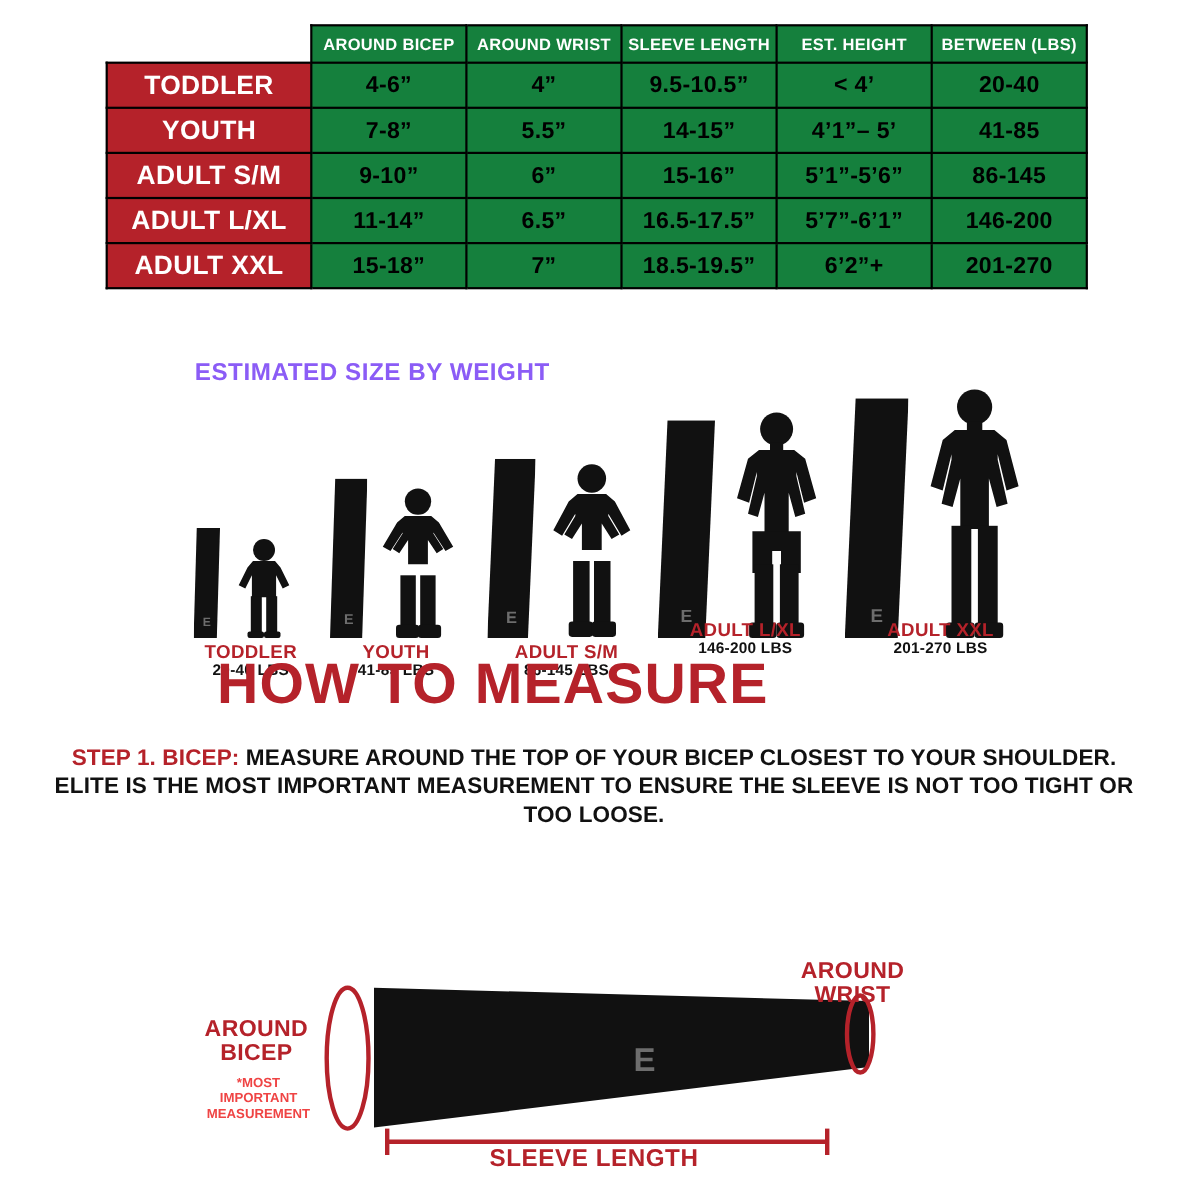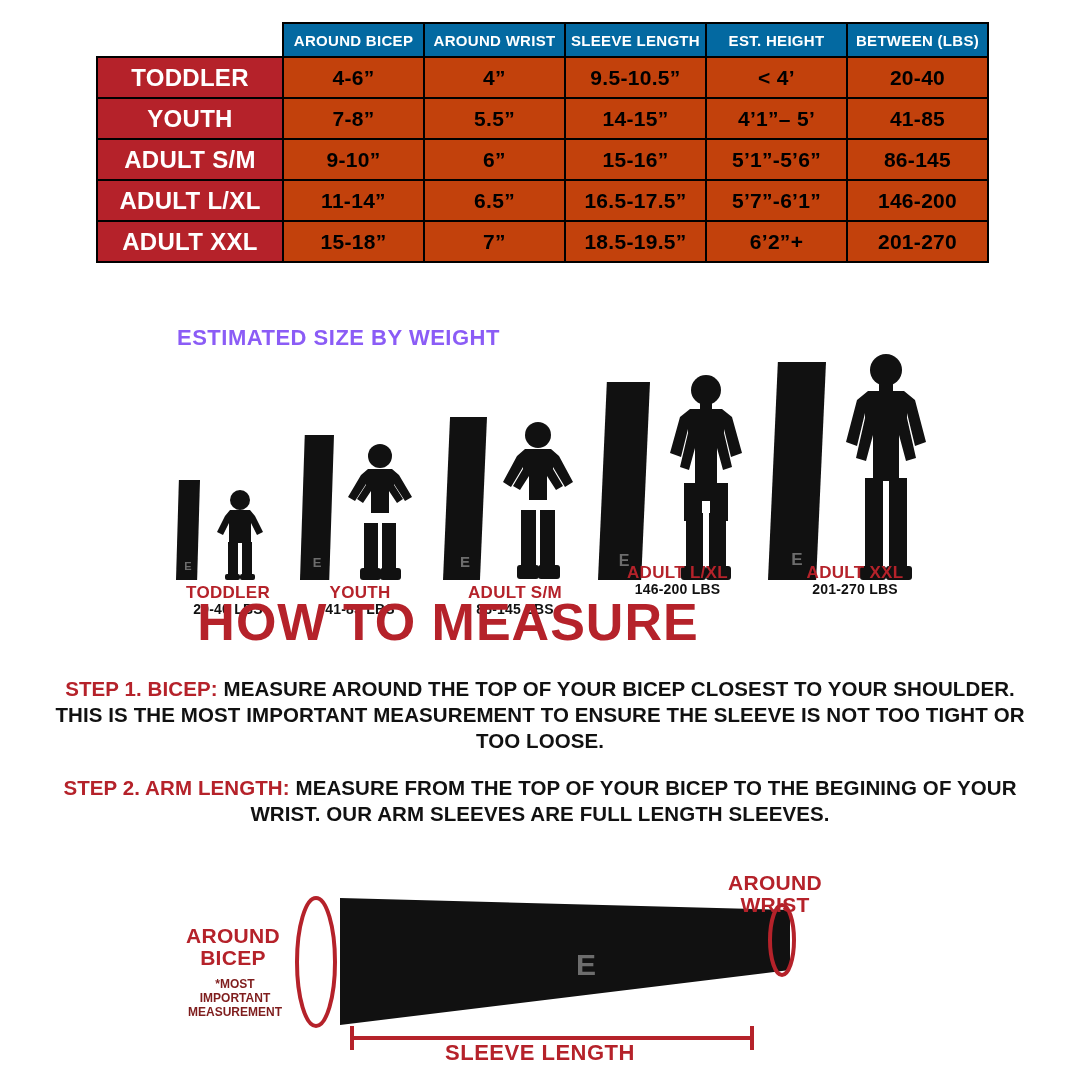--- a/index.html
+++ b/index.html
@@ -33,39 +33,39 @@
     width: 892px;
   }
   table.size-table td, table.size-table th {
     border: 2px solid #000000;
     text-align: center;
     vertical-align: middle;
     font-weight: bold;
     letter-spacing: 0.3px;
   }
   table.size-table th {
-    background: #0369a1;
+    background: #15803d;
     color: #ffffff;
     font-size: 15px;
     height: 28px;
     padding: 2px 2px;
   }
   table.size-table th.corner {
     background: #ffffff;
     border: none;
   }
   td.rowlabel {
     background: #b5222a;
     color: #ffffff;
     font-size: 24px;
     height: 37px;
     letter-spacing: 0.5px;
   }
   td.cell {
-    background: #c2410c;
+    background: #15803d;
     color: #000000;
     font-size: 21px;
     height: 37px;
   }
   col.c0 { width: 186px; }
   col.cx { width: 141px; }
 
   
   .note-box {
     position: absolute;
@@ -208,21 +208,21 @@
     line-height: 1.05;
     letter-spacing: 0.3px;
     width: 110px;
   }
   .lbl-most {
     position: absolute;
     left: 180px;
     top: 118px;
     width: 110px;
     text-align: center;
-    color: #7f1d1d;
+    color: #ef4444;
     font-weight: bold;
     font-size: 12px;
     line-height: 1.15;
   }
   .lbl-sleeve-length {
     position: absolute;
     left: 0;
     top: 180px;
     width: 1080px;
     text-align: center;
@@ -410,24 +410,21 @@
         <span class="w">201-270 LBS</span>
       </div>
     </div>
 
   </div>
 
   <div class="howto">HOW TO MEASURE</div>
 
   <div class="steps">
     <p class="step">
-      <span class="lead">STEP 1. BICEP:</span><span> MEASURE AROUND THE TOP OF YOUR BICEP CLOSEST TO YOUR SHOULDER. THIS IS THE MOST IMPORTANT MEASUREMENT TO ENSURE THE SLEEVE IS NOT TOO TIGHT OR TOO LOOSE.</span>
-    </p>
-    <p class="step">
-      <span class="lead">STEP 2. ARM LENGTH:</span><span> MEASURE FROM THE TOP OF YOUR BICEP TO THE BEGINING OF YOUR WRIST. OUR ARM SLEEVES ARE FULL LENGTH SLEEVES.</span>
+      <span class="lead">STEP 1. BICEP:</span><span> MEASURE AROUND THE TOP OF YOUR BICEP CLOSEST TO YOUR SHOULDER. ELITE IS THE MOST IMPORTANT MEASUREMENT TO ENSURE THE SLEEVE IS NOT TOO TIGHT OR TOO LOOSE.</span>
     </p>
   </div>
 
   <div class="diagram">
     <svg width="1080" height="220" viewBox="0 0 1080 220" xmlns="http://www.w3.org/2000/svg">
 
       <polygon points="340,38 790,50 790,110 340,165" fill="#111111"></polygon>
 
       <ellipse cx="316" cy="102" rx="19" ry="64" fill="none" stroke="#b5222a" stroke-width="4"></ellipse>
 

